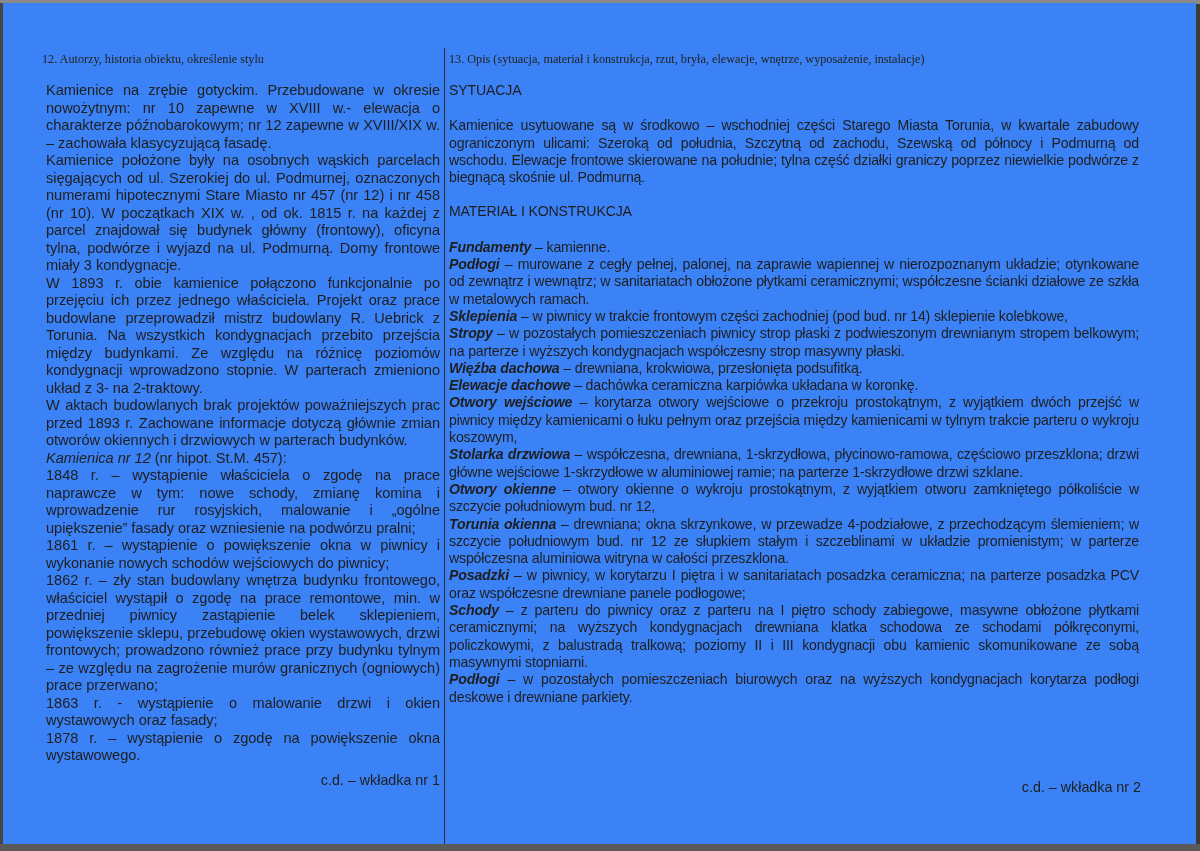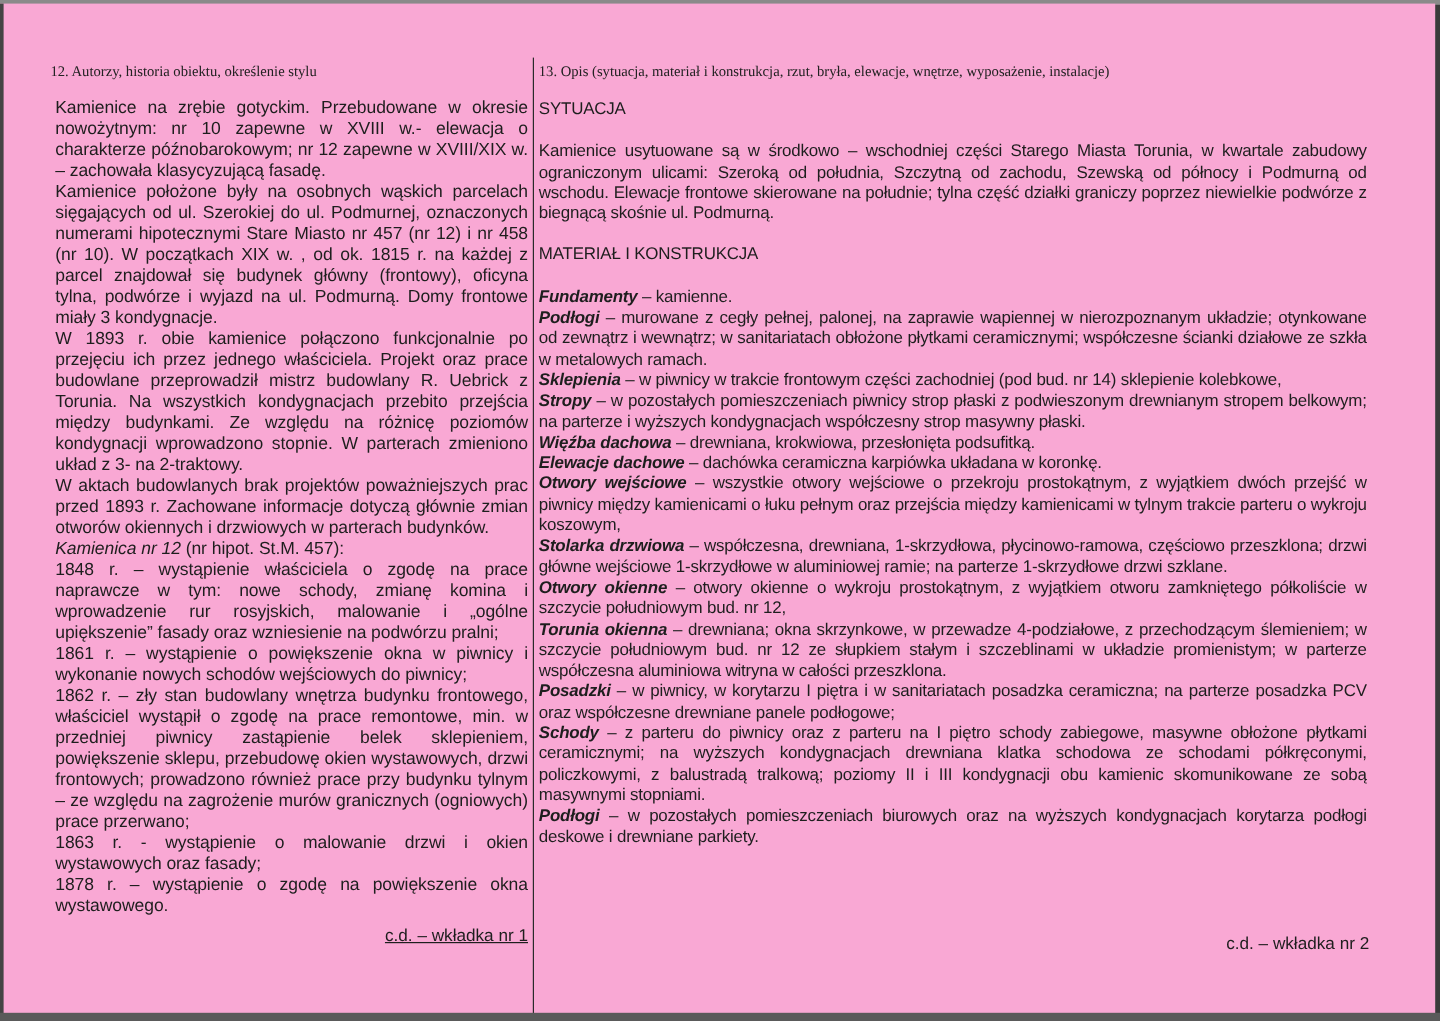--- a/index.html
+++ b/index.html
@@ -5,21 +5,21 @@
   html, body { margin:0; padding:0; }
   body {
     width:1200px; height:851px; overflow:hidden;
     background:#3a3a3a;
     position:relative;
     font-family:"Liberation Sans", sans-serif;
     color:#1e1e1e;
   }
   .sheet {
     position:absolute; left:0; top:3px; width:1196px; height:842px;
-    background:#f9a8d4;
+    background:#3b82f6;
     border-left:3px solid #444;
     box-sizing:border-box;
   }
   .top-edge { position:absolute; left:0; top:0; width:1200px; height:4px; background:#8a8a8a; }
   .bottom-edge { position:absolute; left:0; bottom:0; width:1200px; height:7px; background:#5a5a5a; }
   .divider {
     position:absolute; left:441px; top:45px; width:1px; height:802px; background:#2a2a2a;
   }
   .col-left {
     position:absolute; left:43px; top:49px; width:394px;
@@ -51,21 +51,21 @@
   .heading-caps {
     font-size:14.3px; line-height:17px; margin:0;
     letter-spacing:-0.1px;
   }
   .gap-18 { height:18px; }
   .gap-16 { height:17px; }
   .term { font-weight:bold; font-style:italic; }
   .cont {
     text-align:right; font-size:14.3px; line-height:17px; margin-top:6px;
   }
-  .col-left .cont { margin-top:7px;text-decoration:underline; }
+  .col-left .cont { margin-top:7px; }
   .col-right .cont { position:absolute; top:727px; right:-2px; margin:0; }
 </style>
 </head>
 <body>
 
 <div class="top-edge"></div>
 <div class="sheet">
 
   <div class="col-left">
     <div class="section-header">12. Autorzy, historia obiektu, określenie stylu</div>
@@ -93,21 +93,21 @@
       <div class="gap-16"></div>
       <p class="heading-caps">MATERIAŁ I KONSTRUKCJA</p>
       <div class="gap-18"></div>
 
       <p><span class="term">Fundamenty</span><span> – kamienne.</span></p>
       <p><span class="term">Podłogi</span><span> – murowane z cegły pełnej, palonej, na zaprawie wapiennej w nierozpoznanym układzie; otynkowane od zewnątrz i wewnątrz; w sanitariatach obłożone płytkami ceramicznymi; współczesne ścianki działowe ze szkła w metalowych ramach.</span></p>
       <p><span class="term">Sklepienia</span><span> – w piwnicy w trakcie frontowym części zachodniej (pod bud. nr 14) sklepienie kolebkowe,</span></p>
       <p><span class="term">Stropy</span><span> – w pozostałych pomieszczeniach piwnicy strop płaski z podwieszonym drewnianym stropem belkowym; na parterze i wyższych kondygnacjach współczesny strop masywny płaski.</span></p>
       <p><span class="term">Więźba dachowa</span><span> – drewniana, krokwiowa, przesłonięta podsufitką.</span></p>
       <p><span class="term">Elewacje dachowe</span><span> – dachówka ceramiczna karpiówka układana w koronkę.</span></p>
-      <p><span class="term">Otwory wejściowe</span><span> – wszystkie otwory wejściowe o przekroju prostokątnym, z wyjątkiem dwóch przejść w piwnicy między kamienicami o łuku pełnym oraz przejścia między kamienicami w tylnym trakcie parteru o wykroju koszowym,</span></p>
+      <p><span class="term">Otwory wejściowe</span><span> – korytarza otwory wejściowe o przekroju prostokątnym, z wyjątkiem dwóch przejść w piwnicy między kamienicami o łuku pełnym oraz przejścia między kamienicami w tylnym trakcie parteru o wykroju koszowym,</span></p>
       <p><span class="term">Stolarka drzwiowa</span><span> – współczesna, drewniana, 1-skrzydłowa, płycinowo-ramowa, częściowo przeszklona; drzwi główne wejściowe 1-skrzydłowe w aluminiowej ramie; na parterze 1-skrzydłowe drzwi szklane.</span></p>
       <p><span class="term">Otwory okienne</span><span> – otwory okienne o wykroju prostokątnym, z wyjątkiem otworu zamkniętego półkoliście w szczycie południowym bud. nr 12,</span></p>
       <p><span class="term">Torunia okienna</span><span> – drewniana; okna skrzynkowe, w przewadze 4-podziałowe, z przechodzącym ślemieniem; w szczycie południowym bud. nr 12 ze słupkiem stałym i szczeblinami w układzie promienistym; w parterze współczesna aluminiowa witryna w całości przeszklona.</span></p>
       <p><span class="term">Posadzki</span><span> – w piwnicy, w korytarzu I piętra i w sanitariatach posadzka ceramiczna; na parterze posadzka PCV oraz współczesne drewniane panele podłogowe;</span></p>
       <p><span class="term">Schody</span><span> – z parteru do piwnicy oraz z parteru na I piętro schody zabiegowe, masywne obłożone płytkami ceramicznymi; na wyższych kondygnacjach drewniana klatka schodowa ze schodami półkręconymi, policzkowymi, z balustradą tralkową; poziomy II i III kondygnacji obu kamienic skomunikowane ze sobą masywnymi stopniami.</span></p>
       <p><span class="term">Podłogi</span><span> – w pozostałych pomieszczeniach biurowych oraz na wyższych kondygnacjach korytarza podłogi deskowe i drewniane parkiety.</span></p>
     </div>
     <div class="cont">c.d. – wkładka nr 2</div>
   </div>
 

